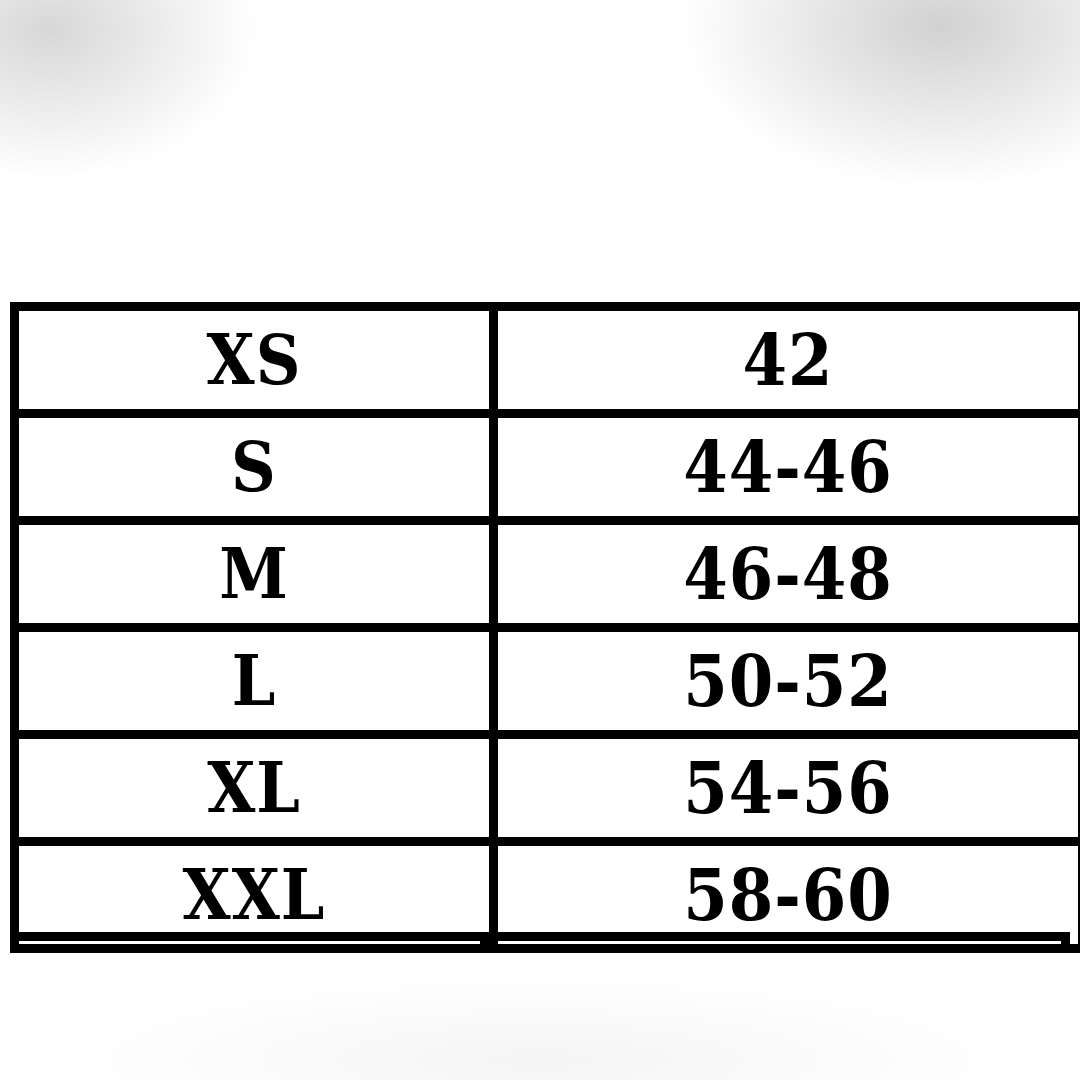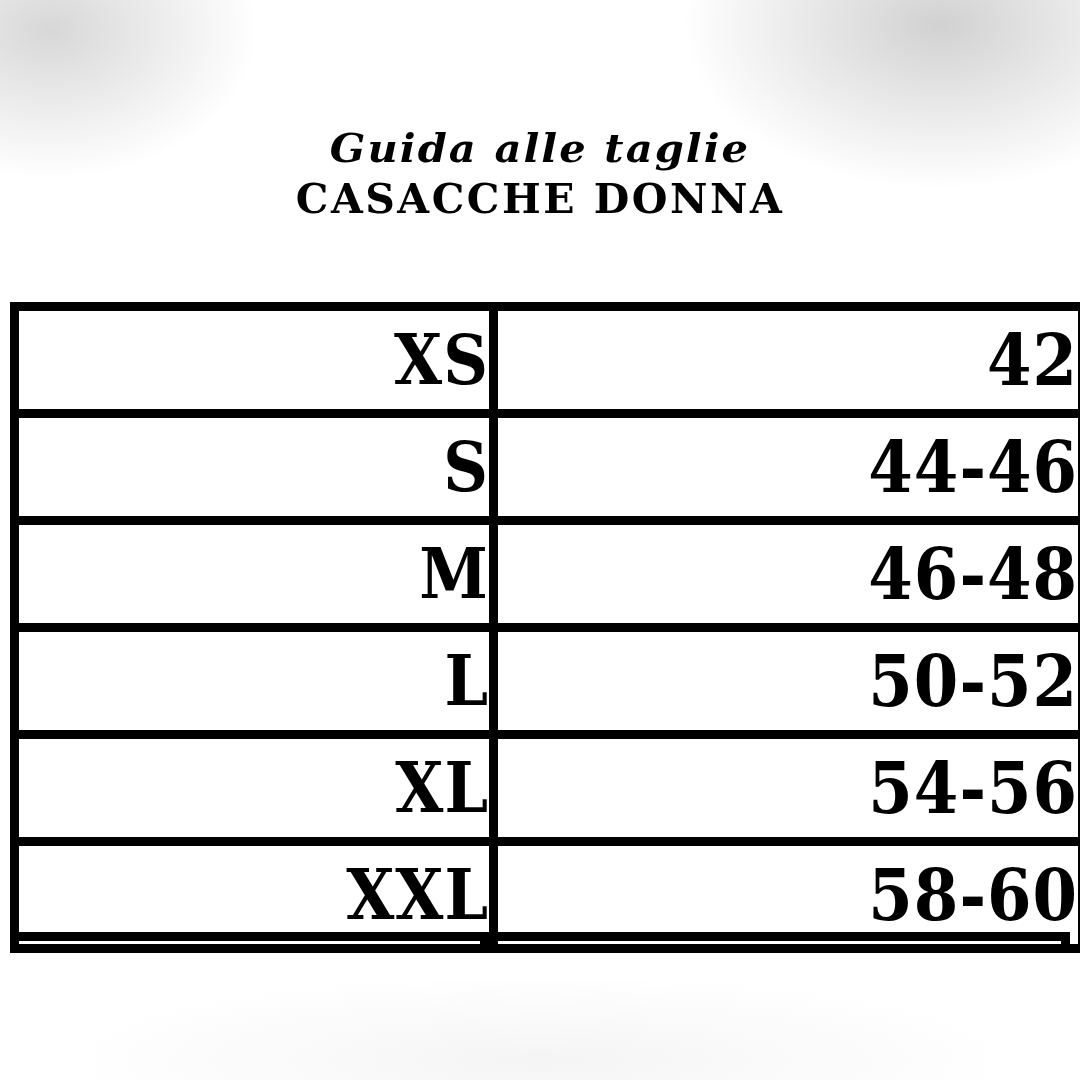--- a/index.html
+++ b/index.html
@@ -87,21 +87,21 @@
     left: 10px;
     width: 1060px;
     border-collapse: collapse;
     table-layout: fixed;
   }
   .size-table tr {
     height: 107px;
   }
   .size-table td {
     border: 9px solid #000000;
-    text-align: right;
+    text-align: center;
     vertical-align: middle;
     padding: 0;
     background: #ffffff;
   }
   .size-table td.col-size {
     width: 470px;
   }
   .size-table td.col-value {
     width: 580px;
   }
@@ -155,24 +155,20 @@
 </style>
 </head>
 <body>
 
 <div class="sheet">
 
   <div class="bg-shade-left"></div>
   <div class="bg-shade-right"></div>
   <div class="bg-shade-bottom"></div>
 
-  <div class="title-block">
-    <div class="title-line1">Guida alle taglie</div>
-    <div class="title-line2">CASACCHE DONNA</div>
-  </div>
 
   <table class="size-table">
     <tbody>
       <tr>
         <td class="col-size">
           <span class="cell-text">XS</span>
         </td>
         <td class="col-value">
           <span class="cell-text value">42</span>
         </td>

